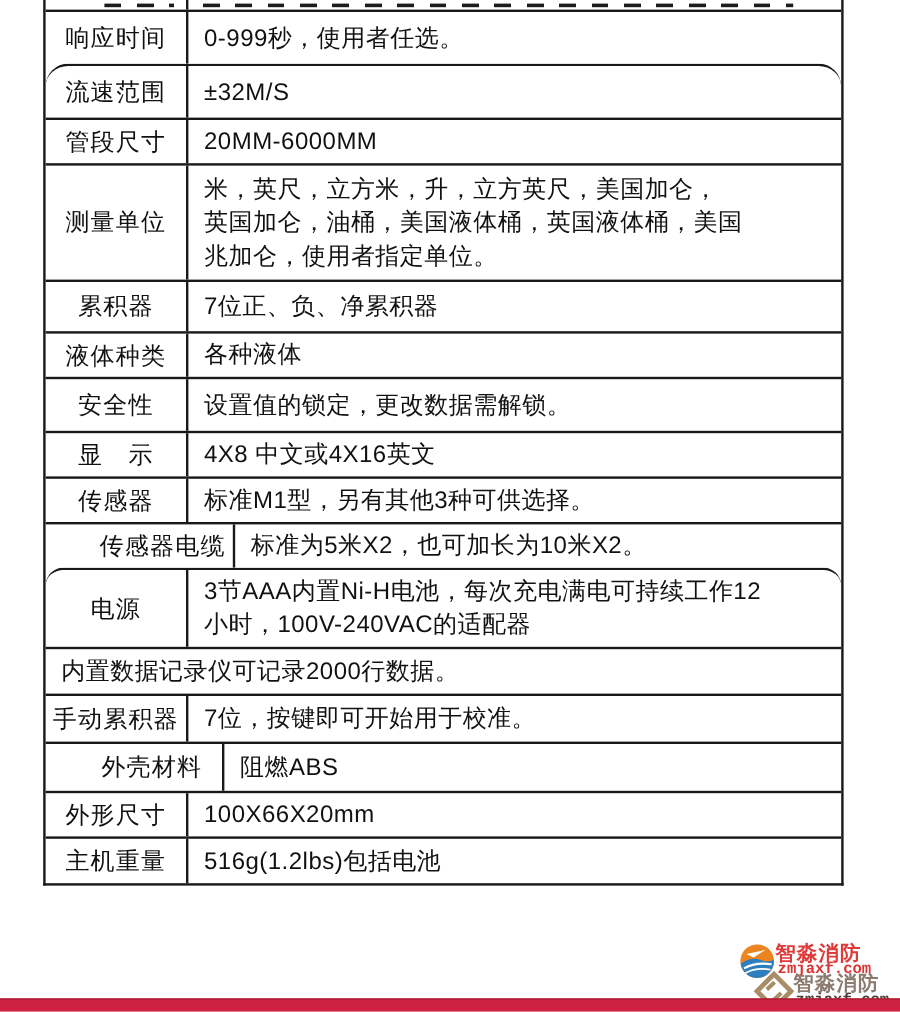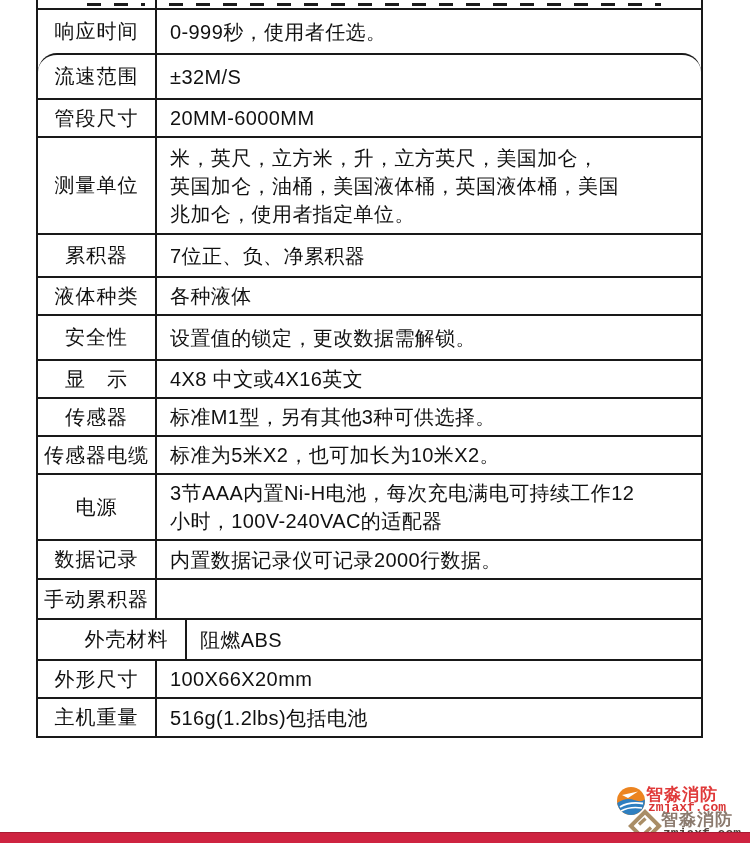--- a/index.html
+++ b/index.html
@@ -153,41 +153,43 @@
           <div class="cell-value">
             <div class="vline">4X8 中文或4X16英文</div>
           </div>
         </div>
         <div class="row" style="min-height: 37px;">
           <div class="cell-label">传感器</div>
           <div class="cell-value">
             <div class="vline">标准M1型，另有其他3种可供选择。</div>
           </div>
         </div>
-        <div class="row" style="min-height: 35px;">
+        <div class="row" style="min-height: 35px; padding-left: 39px;">
           <div class="cell-label">传感器电缆</div>
           <div class="cell-value">
             <div class="vline">标准为5米X2，也可加长为10米X2。</div>
           </div>
         </div>
-        <div class="row" style="min-height: 66px;">
+        <div class="row" style="min-height: 66px; border-radius: 15px;">
           <div class="cell-label">电源</div>
           <div class="cell-value">
             <div class="vline">3节AAA内置Ni-H电池，每次充电满电可持续工作12</div>
             <div class="vline">小时，100V-240VAC的适配器</div>
           </div>
         </div>
         <div class="row" style="min-height: 39px;">
-          <div class="cell-label">数据记录</div>
           <div class="cell-value">
             <div class="vline">内置数据记录仪可记录2000行数据。</div>
           </div>
         </div>
         <div class="row" style="min-height: 40px;">
           <div class="cell-label">手动累积器</div>
+          <div class="cell-value">
+            <div class="vline">7位，按键即可开始用于校准。</div>
+          </div>
         </div>
         <div class="row" style="min-height: 41px; padding-left: 30px;">
           <div class="cell-label">外壳材料</div>
           <div class="cell-value">
             <div class="vline">阻燃ABS</div>
           </div>
         </div>
         <div class="row" style="min-height: 35px;">
           <div class="cell-label">外形尺寸</div>
           <div class="cell-value">

